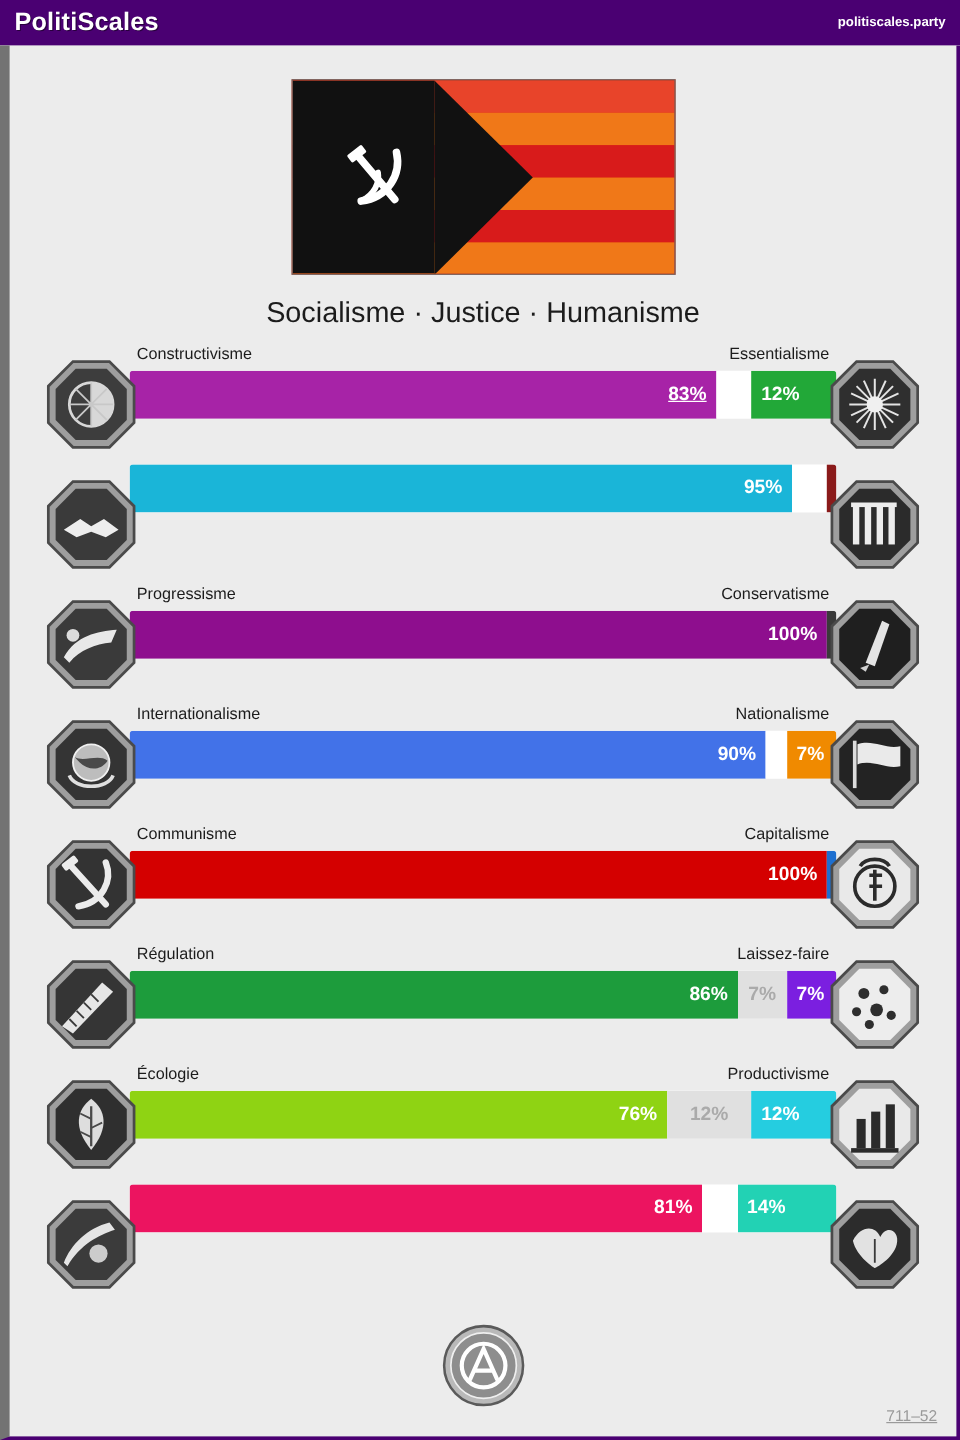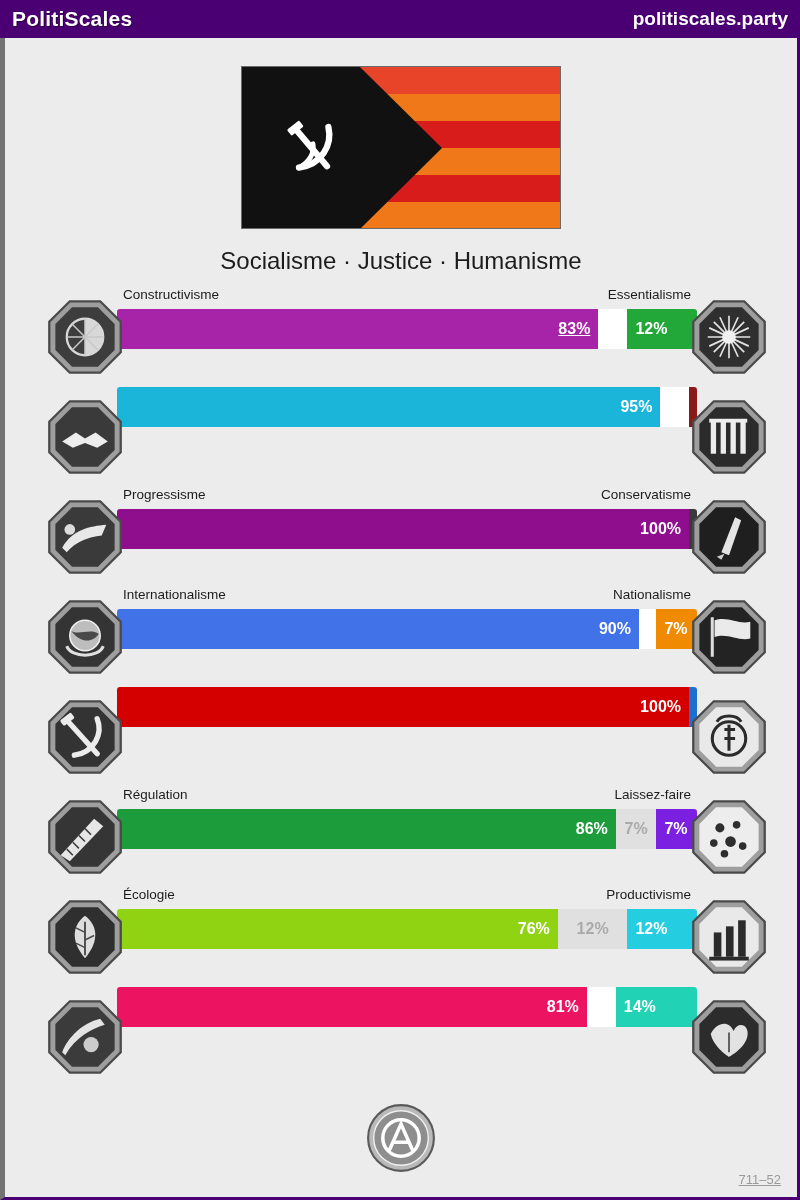--- a/index.html
+++ b/index.html
@@ -25,30 +25,30 @@
   }
   .brand {
     color: #ffffff;
     font-size: 21px;
     font-weight: bold;
     letter-spacing: 0.2px;
     text-shadow: 1px 1px 0 rgba(0,0,0,0.45);
   }
   .site {
     color: #ffffff;
-    font-size: 19px;
+    font-size: 11px;
     font-weight: bold;
   }
 
   
   .page {
     position: absolute;
     top: 38px; left: 0; right: 0; bottom: 0;
     background: #ececec;
-    border-left: 5px solid #737373;
+    border-left: 8px solid #737373;
     border-right: 3px solid #4a0072;
     border-bottom: 3px solid #4a0072;
   }
 
   
   .flag-wrap {
     display: flex;
     justify-content: center;
     padding-top: 28px;
   }
@@ -86,21 +86,21 @@
   .subtitle {
     text-align: center;
     font-size: 24px;
     color: #1c1c1c;
     margin-top: 18px;
     margin-bottom: 12px;
     font-family: "Liberation Sans", sans-serif;
   }
 
   
-  .axes { padding: 0 0 0 0; margin-left: 12px; }
+  .axes { padding: 0 0 0 0; }
   .axis {
     position: relative;
     height: 100px;
     margin: 0;
   }
   .axis-inner {
     position: absolute;
     left: 30px; right: 30px;
     top: 0;
   }
@@ -335,20 +335,24 @@
     <div class="axis">
       <div class="axis-inner">
         <svg class="badge left" viewBox="0 0 100 100">
           <polygon points="30,3 70,3 97,30 97,70 70,97 30,97 3,70 3,30" fill="#9e9e9e" stroke="#4a4a4a" stroke-width="3"></polygon>
           <polygon points="33,11 67,11 89,33 89,67 67,89 33,89 11,67 11,33" fill="#333333"></polygon>
           <path d="M66 26 C74 46, 62 70, 36 74" fill="none" stroke="#ececec" stroke-width="7" stroke-linecap="round"></path>
           <path d="M28 30 L66 72" stroke="#ececec" stroke-width="7" stroke-linecap="round"></path>
           <rect x="18" y="22" width="18" height="9" rx="2" fill="#ececec" transform="rotate(-38 27 27)"></rect>
         </svg>
         <div class="axis-body">
+          <div class="labels">
+            <span class="label-left">Communisme</span>
+            <span class="label-right">Capitalisme</span>
+          </div>
           <div class="bar">
             <div class="seg left-seg" style="width:100%;background:#d40000;">100%</div>
             <div class="seg neutral-seg" style="width:0%;background:#ffffff;"></div>
             <div class="seg right-seg" style="width:0%;background:#1d6fd0;"></div>
           </div>
         </div>
         <svg class="badge right" viewBox="0 0 100 100">
           <polygon points="30,3 70,3 97,30 97,70 70,97 30,97 3,70 3,30" fill="#9e9e9e" stroke="#4a4a4a" stroke-width="3"></polygon>
           <polygon points="33,11 67,11 89,33 89,67 67,89 33,89 11,67 11,33" fill="#e9e9e9"></polygon>
           <circle cx="50" cy="52" r="22" fill="none" stroke="#2b2b2b" stroke-width="4"></circle>

